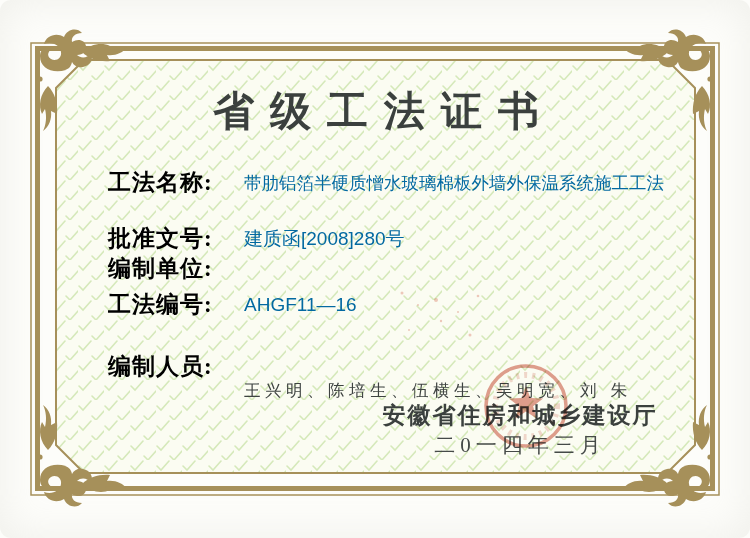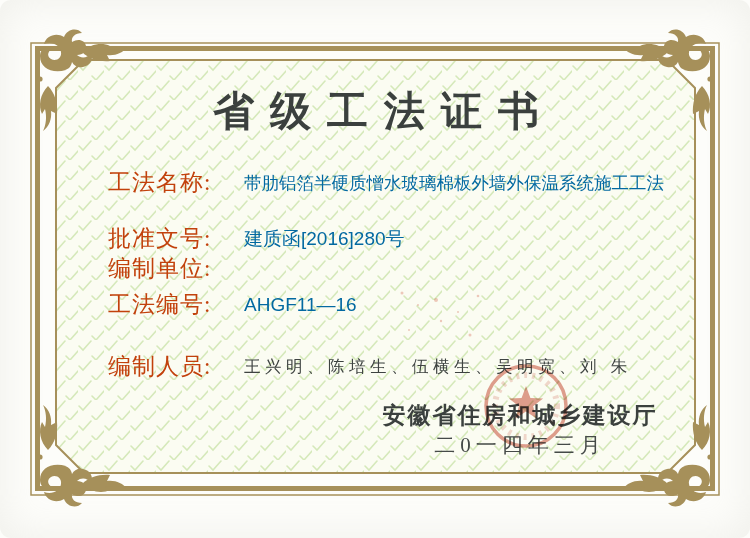--- a/index.html
+++ b/index.html
@@ -28,36 +28,36 @@
     position:absolute;left:108px;right:50px;
     display:flex;align-items:flex-start;
   }
   .row-1{top:168px}
   .row-2{top:224px}
   .row-3{top:254px;align-items:center;}
   .row-4{top:290px}
   .row-5{top:352px}
   .f-label{
     flex:0 0 128px;
-    font-size:23px;font-weight:400;color:#c2410c;
+    font-size:23px;font-weight:700;color:#000000;
     line-height:30px;letter-spacing:1px;
     font-family:"Liberation Serif","DejaVu Serif",serif;
   }
   .f-value{
     font-size:19px;color:#0369a1;line-height:30px;
     font-family:"Liberation Sans","DejaVu Sans",sans-serif;
     margin-left:8px;
   }
   .row-1 .f-value{font-size:17.5px;}
   .row-3 .f-value{line-height:25px;}
   .row-3 .f-value span{display:block;}
   .f-value.handwritten{
     font-family:"DejaVu Serif","Liberation Serif",serif;
     font-size:16.5px;letter-spacing:4.5px;color:#3e4341;
-    font-weight:500;line-height:30px;
+    font-weight:500;line-height:30px;margin-top:24px;
   }
   .issuer{
     position:absolute;top:400px;left:285px;width:470px;
     text-align:center;font-size:23px;font-weight:700;
     color:#3b403e;letter-spacing:2px;margin:0;
   }
   .issue-date{
     position:absolute;top:431px;left:285px;width:470px;
     text-align:center;font-size:21px;font-weight:500;
     color:#454a48;letter-spacing:5px;margin:0;
@@ -129,21 +129,21 @@
   <div class="content">
     <h1 class="cert-title">省级工法证书</h1>
 
     <div class="row row-1">
       <span class="f-label">工法名称:</span>
       <span class="f-value">带肋铝箔半硬质憎水玻璃棉板外墙外保温系统施工工法</span>
     </div>
 
     <div class="row row-2">
       <span class="f-label">批准文号:</span>
-      <span class="f-value">建质函[2016]280号</span>
+      <span class="f-value">建质函[2008]280号</span>
     </div>
 
     <div class="row row-3">
       <span class="f-label">编制单位:</span>
     </div>
 
     <div class="row row-4">
       <span class="f-label">工法编号:</span>
       <span class="f-value">AHGF11—16</span>
     </div>

